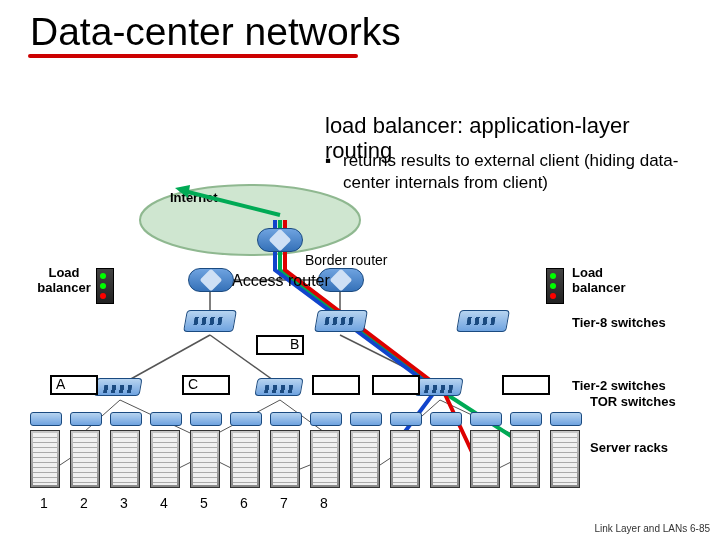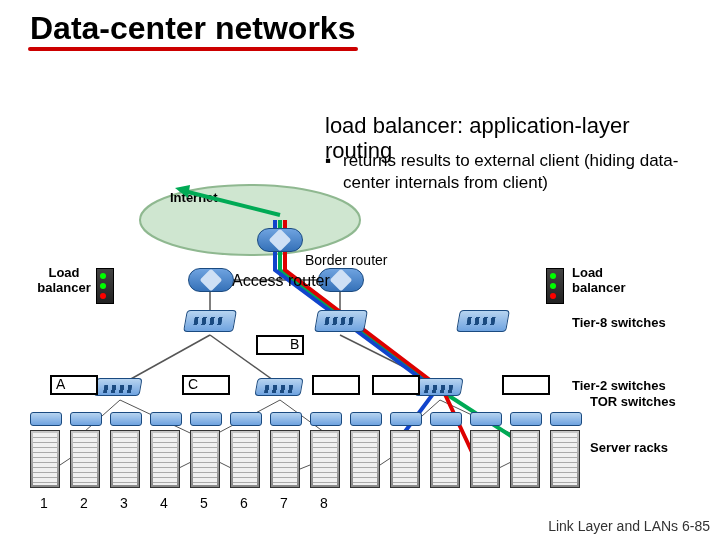--- a/index.html
+++ b/index.html
@@ -1,17 +1,17 @@
 <!DOCTYPE html>
 <html><head>
 <meta charset="utf-8">
 <style>
   * { margin: 0; padding: 0; box-sizing: border-box; }
   body { width: 720px; height: 540px; font-family: Arial, sans-serif; background: #fff; position: relative; overflow: hidden; }
-  .title { font-size: 32px; font-weight: bold; padding: 10px 8px 0 30px; }
+  .title { font-size: 39px; font-weight: normal; padding: 10px 8px 0 30px; }
   .underline { height: 4px; background: #c00; width: 330px; margin-left: 28px; border-radius: 2px; }
   .subtitle { position: absolute; top: 85px; left: 325px; font-size: 22px; width: 370px; line-height: 1.15; margin-top: 28px; }
   .bullets { position: absolute; top: 150px; left: 325px; font-size: 17px; line-height: 1.3; width: 380px; }
   .bullets li { list-style: none; position: relative; padding-left: 18px; }
   .bullets li::before { content: "▪"; position: absolute; left: 0; top: 0; }
   .diagram { position: absolute; top: 160px; left: 0; width: 720px; height: 380px; }
   .cloud { position: absolute; inset: 0; }
   .label { position: absolute; font-size: 13px; font-weight: bold; }
   .small-label { position: absolute; font-size: 14px; font-weight: normal; }
   .router { width: 46px; height: 24px; background: linear-gradient(#6fa3e0, #3571b8); border: 1px solid #1a4a80; border-radius: 22px; position: absolute; }
@@ -19,21 +19,21 @@
   .lb { width: 18px; height: 36px; background: linear-gradient(#444,#222); border: 1px solid #000; position: absolute; }
   .lb::before { content:""; position:absolute; top:4px; left:3px; width:6px; height:6px; background:#0f0; border-radius:50%; box-shadow: 0 10px 0 #0f0, 0 20px 0 #f00; }
   .switch { width: 50px; height: 22px; background: linear-gradient(#b7d4f0,#6fa3e0); border: 1px solid #1a4a80; border-radius: 4px; position: absolute; transform: skewX(-10deg); }
   .switch::after { content: ""; position: absolute; left: 8px; top: 6px; width: 28px; height: 8px; background: repeating-linear-gradient(90deg,#1a4a80 0 4px,transparent 4px 8px); }
   .tor { width: 32px; height: 14px; background: linear-gradient(#b7d4f0,#6fa3e0); border: 1px solid #1a4a80; border-radius: 3px; position: absolute; }
   .rack { width: 30px; height: 58px; background: linear-gradient(#c7c7c7,#888); border: 1px solid #333; position: absolute; }
   .rack::before { content:""; position:absolute; inset: 2px; background: repeating-linear-gradient(#f0f0f0 0 4px, #aaa 4px 5px); }
   .rack-num { position: absolute; font-size: 14px; }
   .tier-switch-box { width: 48px; height: 20px; border: 2px solid #000; background: #fff; position: absolute; }
   .box-ltr { font-size: 14px; position: absolute; }
-  .footer { position: absolute; bottom: 6px; right: 10px; font-size: 14px; color: #333; }
+  .footer { position: absolute; bottom: 6px; right: 10px; font-size: 10px; color: #333; }
   svg.connections { position: absolute; inset: 0; width: 720px; height: 380px; pointer-events: none; }
 </style>
 </head>
 <body>
 
 <div class="title">Data-center networks</div>
 <div class="underline"></div>
 
 <div class="subtitle">load balancer: application-layer routing</div>
 

